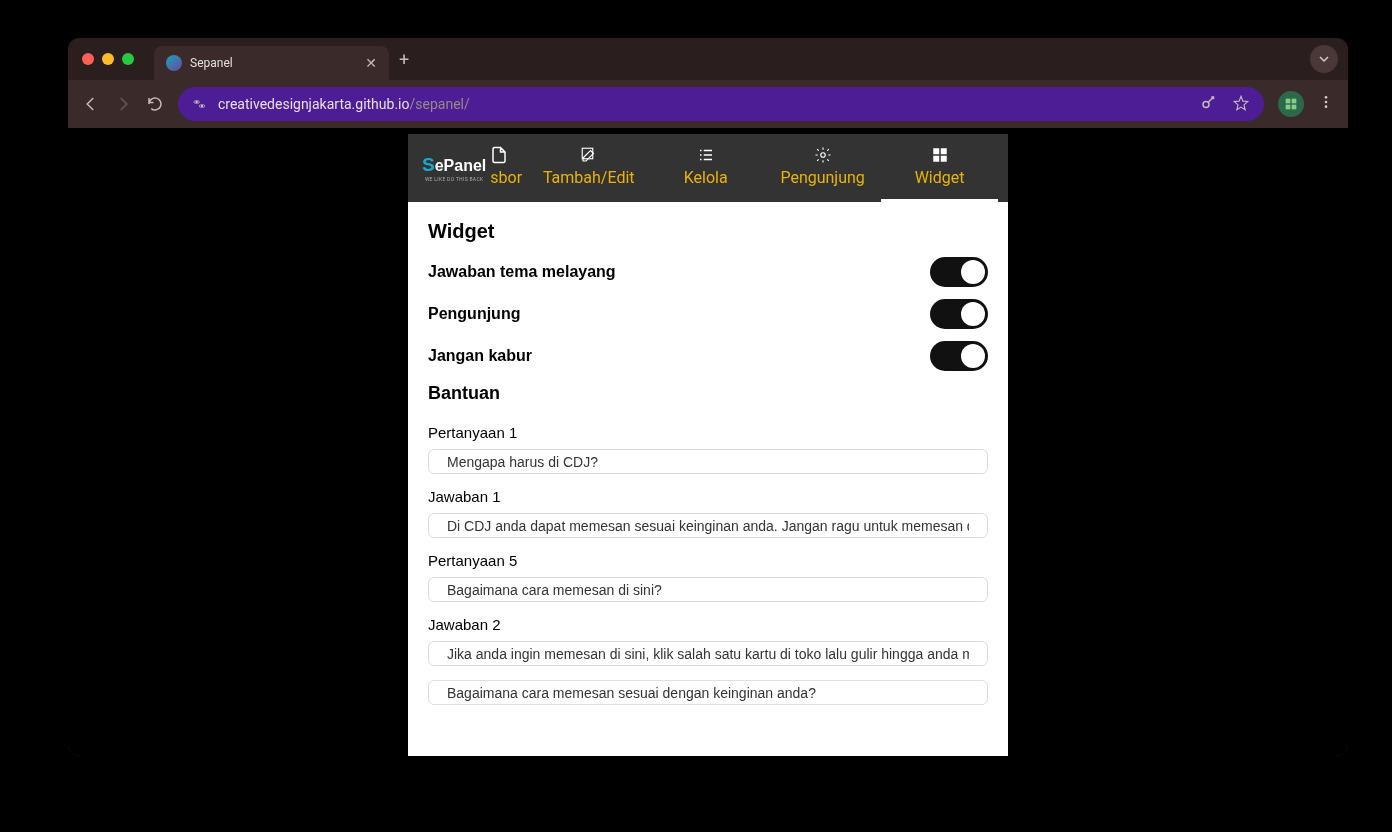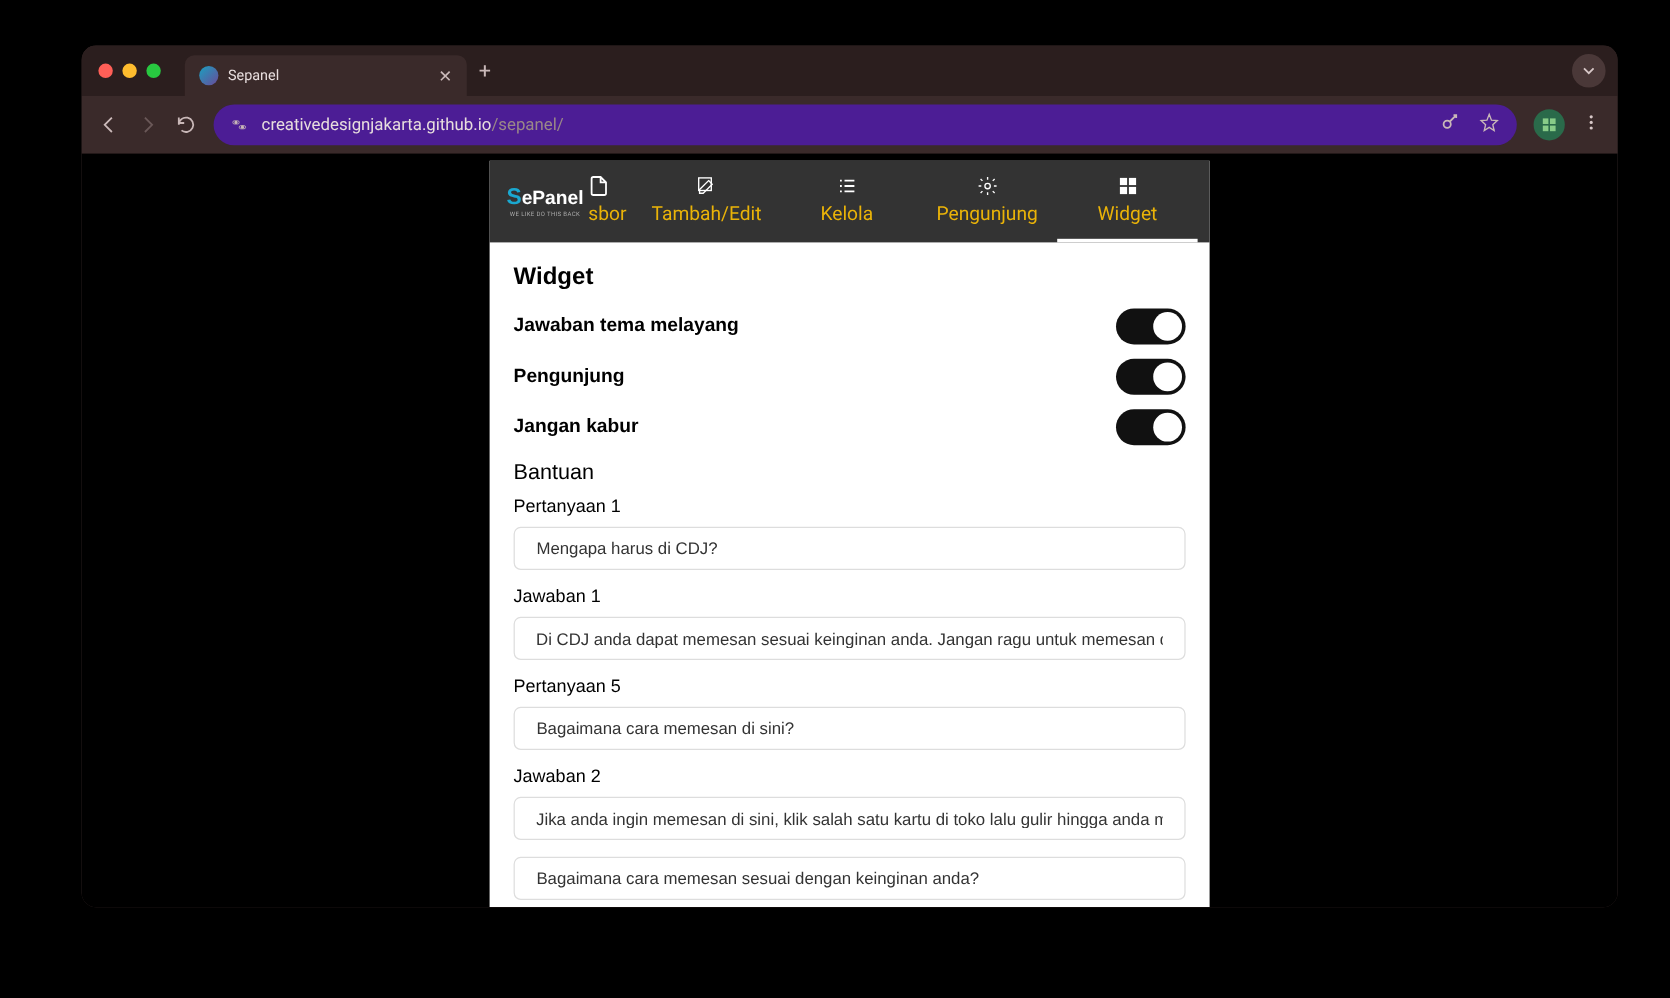--- a/index.html
+++ b/index.html
@@ -166,25 +166,25 @@
   position: relative;
   cursor: pointer;
 }
 .toggle .knob {
   width: 24px; height: 24px;
   background: #fff;
   border-radius: 50%;
   position: absolute;
   top: 3px; right: 3px;
 }
-.sub-title { font-size: 18px; font-weight: 400; margin-top: 4px; margin-bottom: 10px; }
+.sub-title { font-size: 18px; font-weight: 700; margin-top: 4px; margin-bottom: 20px; }
 .field-label { font-size: 15px; font-weight: 400; margin-bottom: 8px; }
 .input {
   width: 100%;
-  height: 36px;
+  height: 25px;
   border: 1px solid #ddd;
   border-radius: 6px;
   padding: 0 18px;
   font-size: 14px;
   font-family: -apple-system, BlinkMacSystemFont, sans-serif;
   color: #333;
   margin-bottom: 14px;
   overflow: hidden;
   white-space: nowrap;
 }

